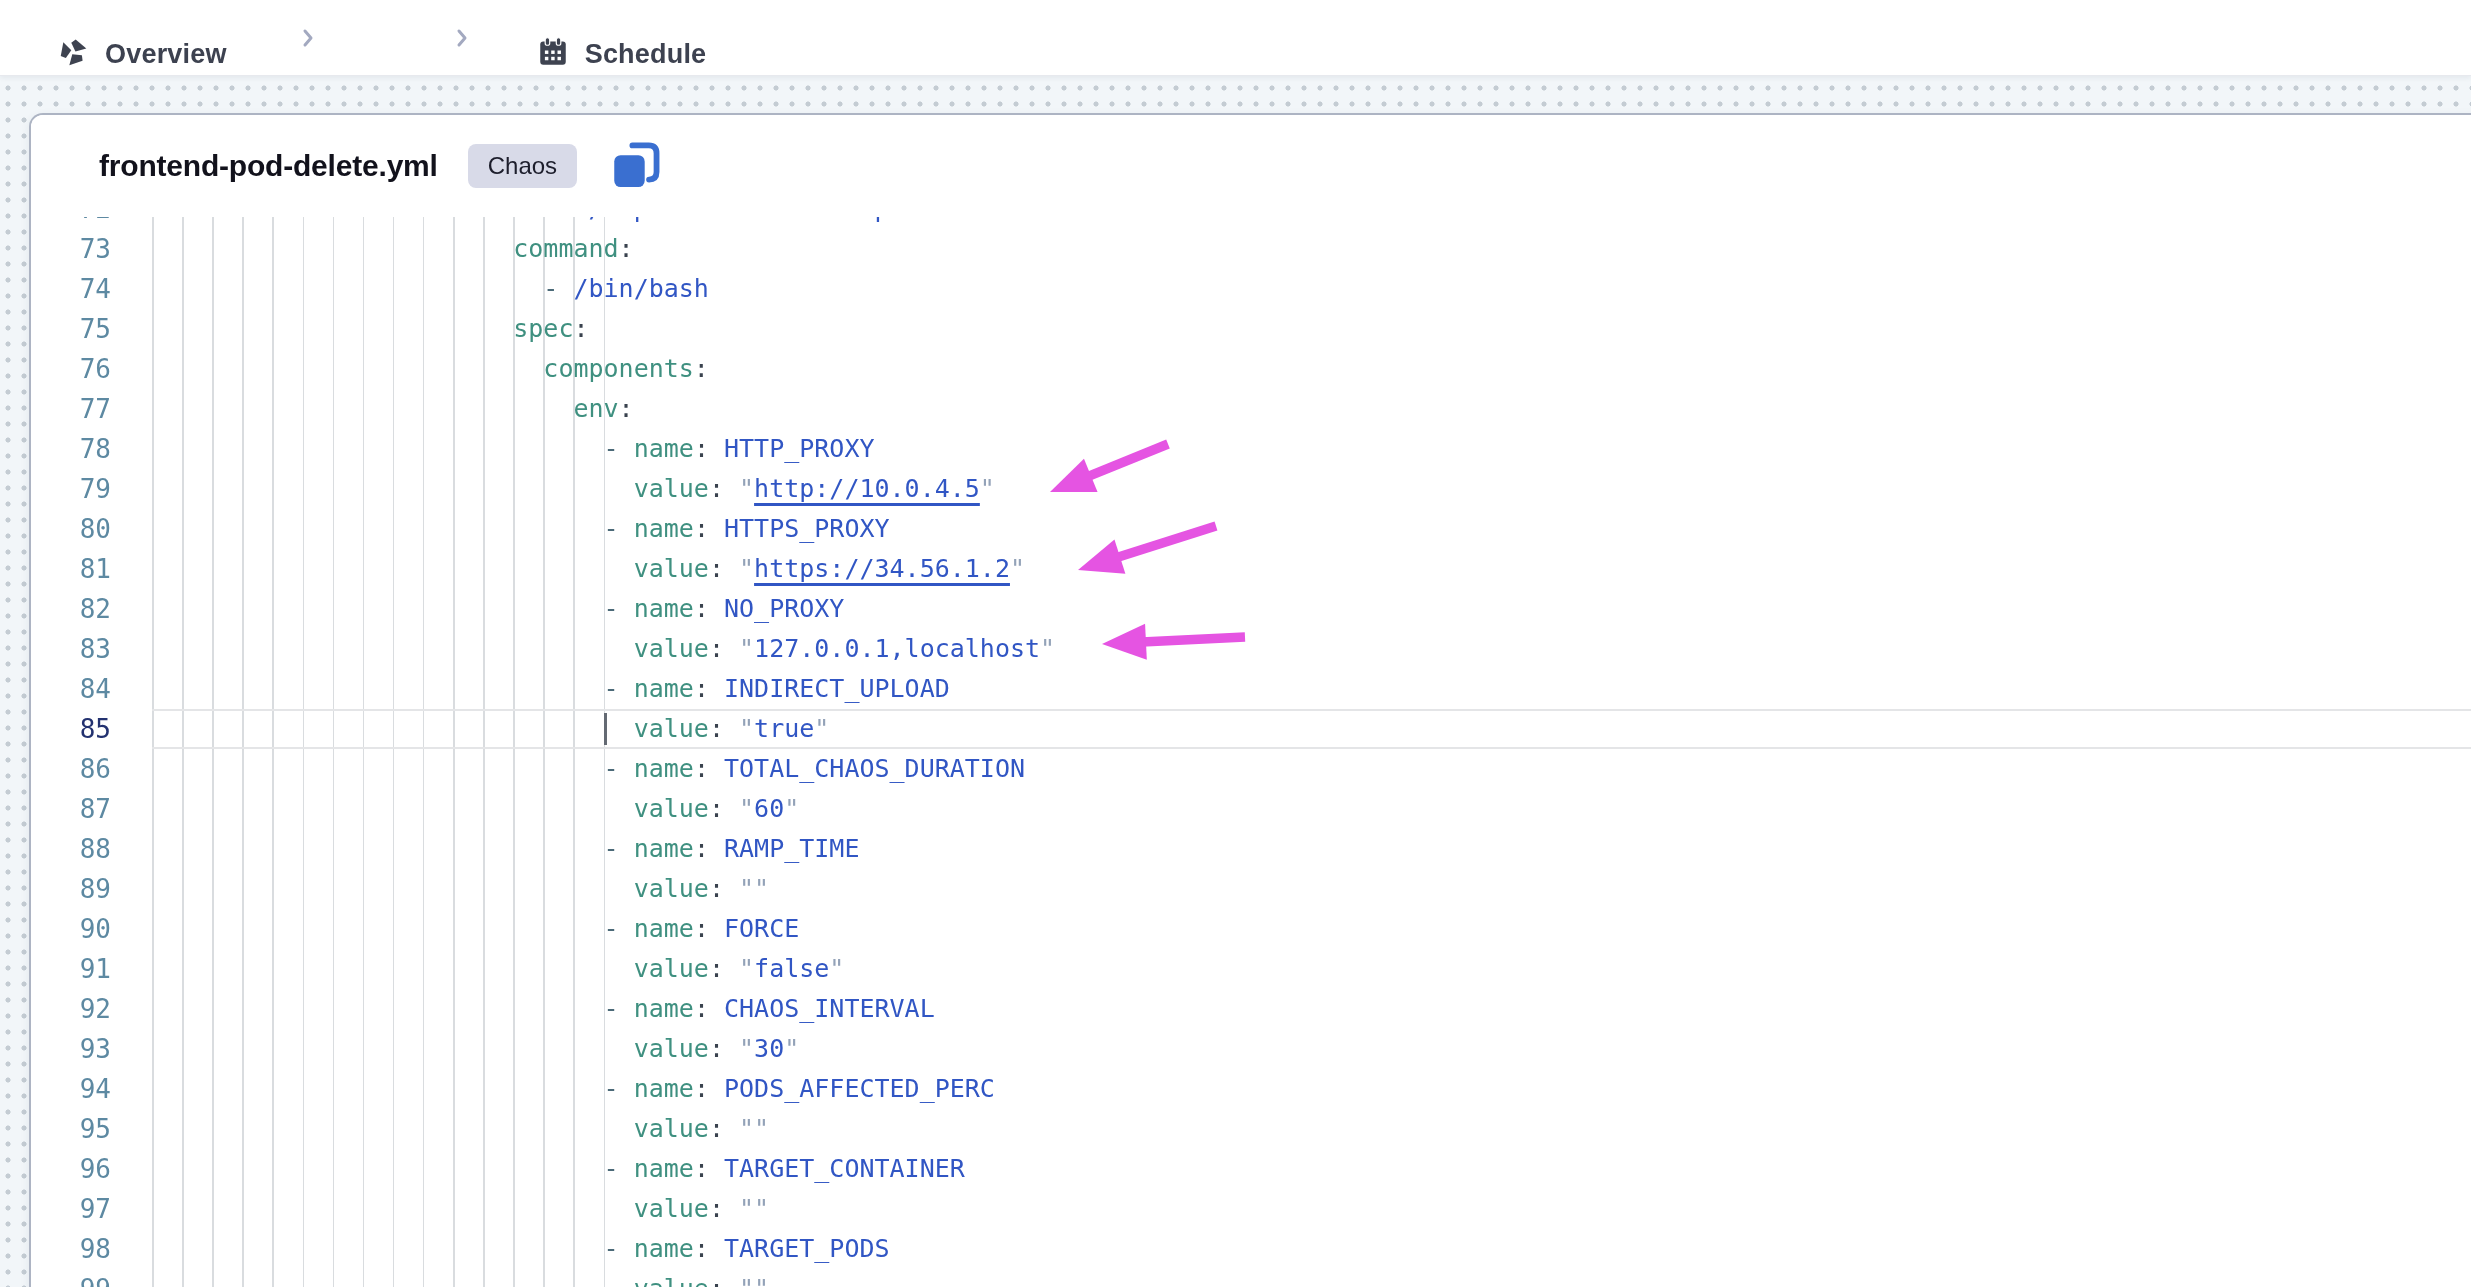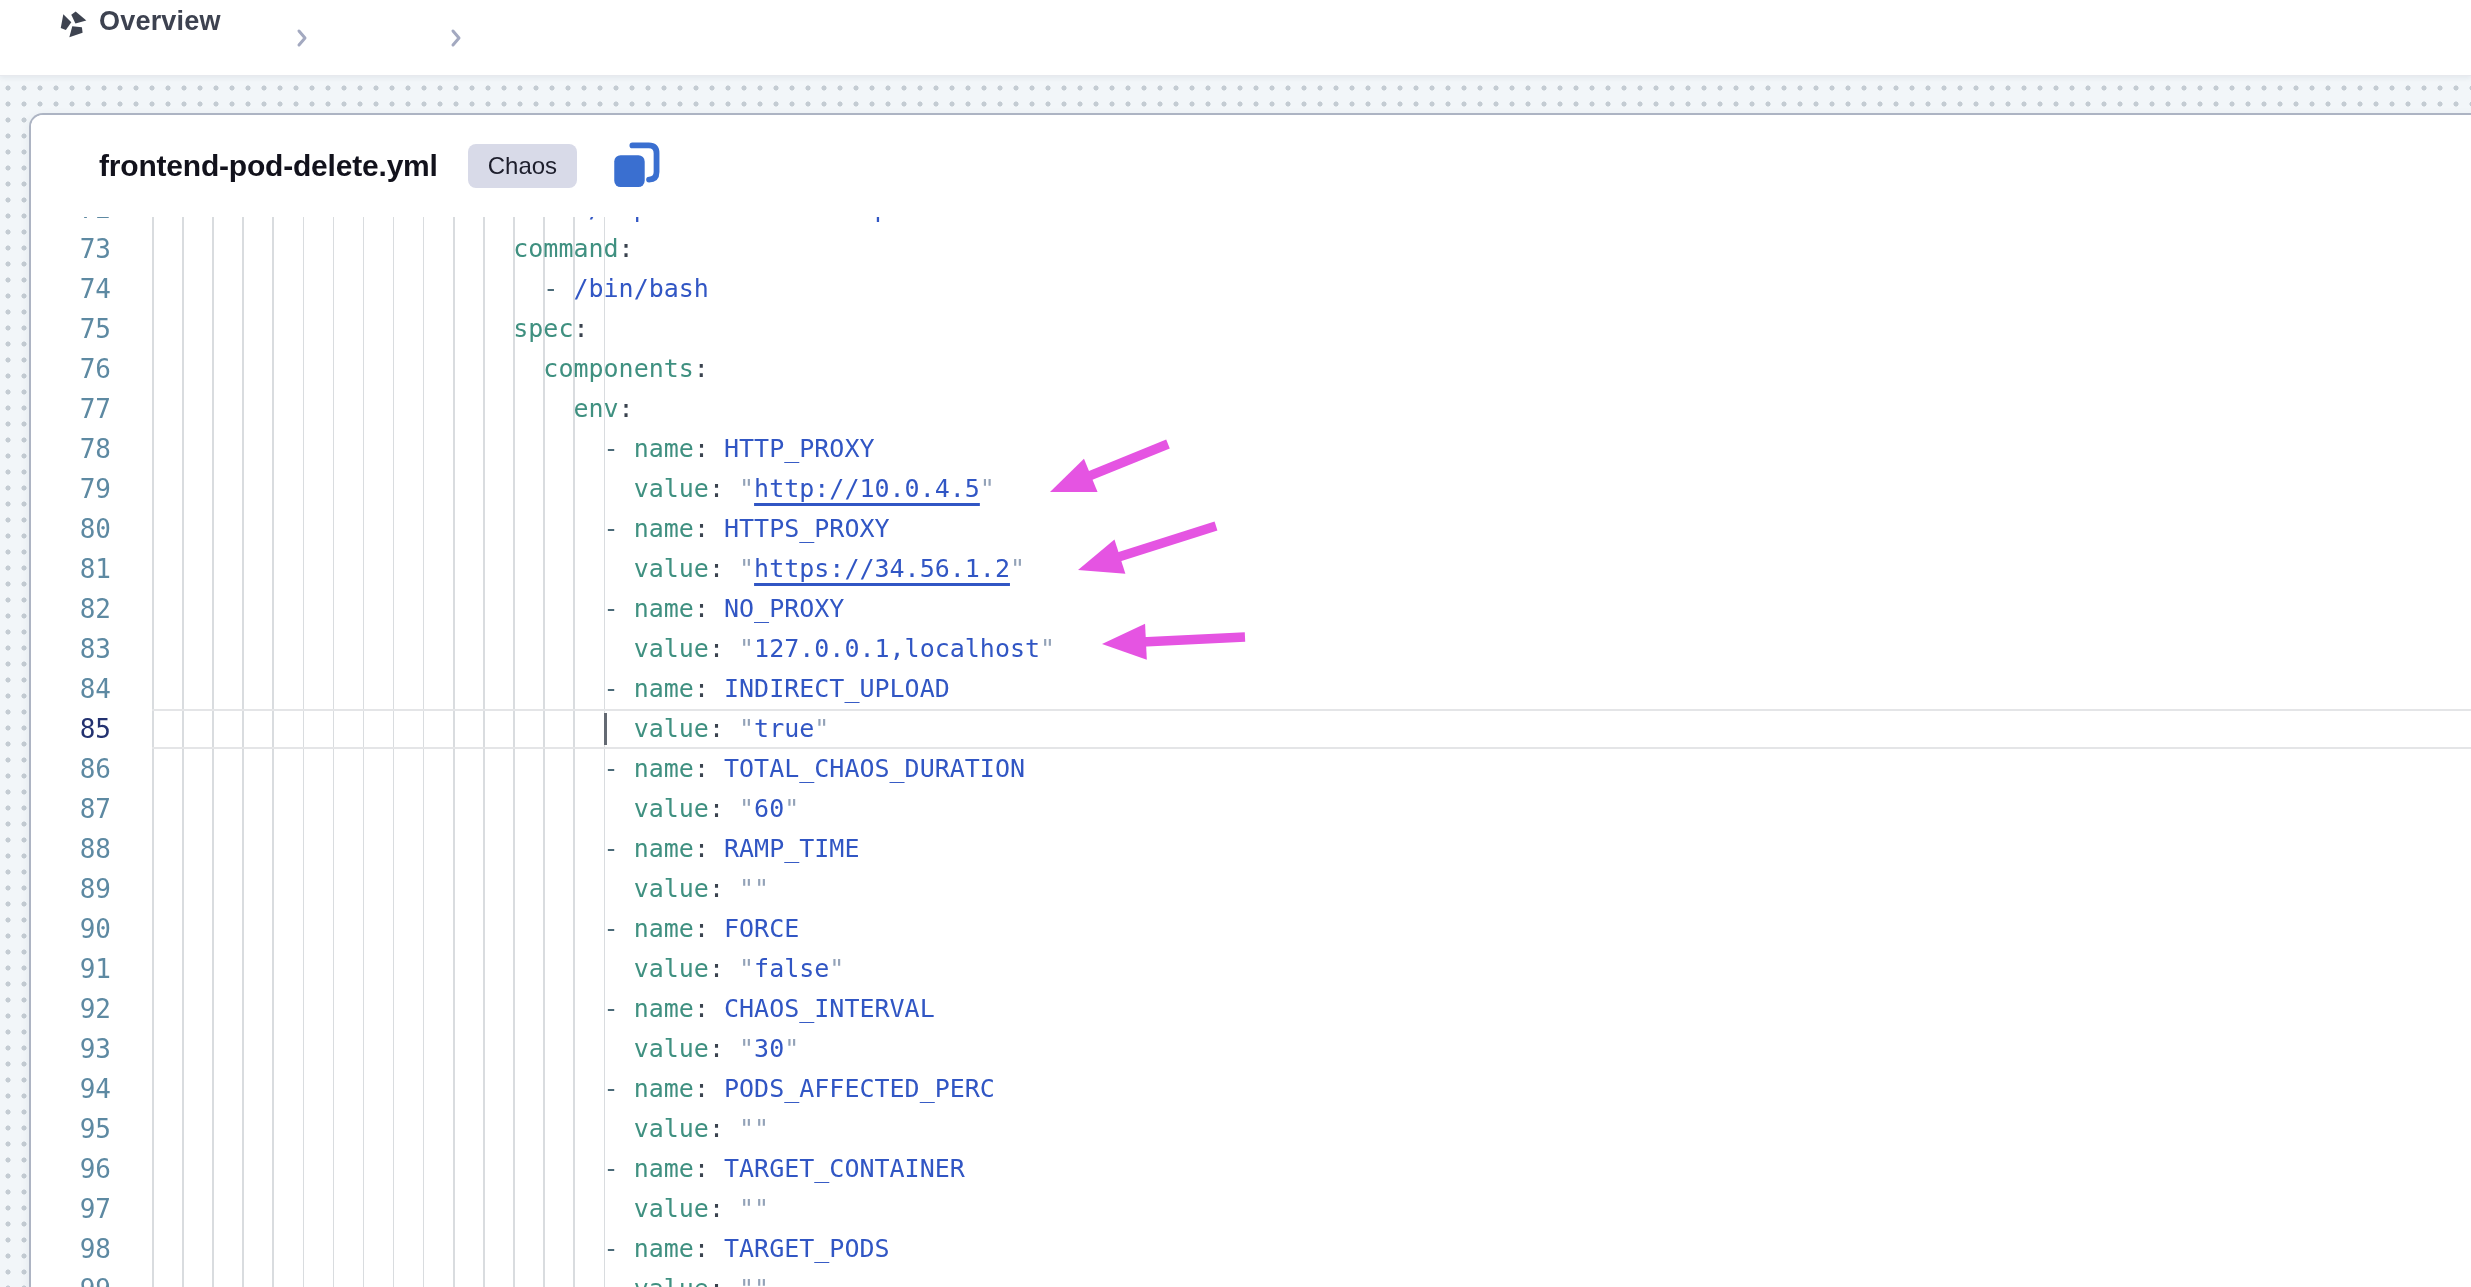--- a/index.html
+++ b/index.html
@@ -10,21 +10,21 @@
     background-image:radial-gradient(circle,#c4ccd3 2.2px,transparent 2.9px);
     background-size:16px 16px;
   }
 
   
   .topbar{
     position:absolute;top:0;left:0;right:0;height:75px;background:#ffffff;
     border-bottom:1px solid #e7e9ee;box-shadow:0 2px 5px rgba(30,40,70,.07);
     display:flex;align-items:center;padding-left:55px;z-index:40;
   }
-  .tab{display:flex;align-items:flex-start;gap:8px;height:64px;position:relative;cursor:pointer;}
+  .tab{display:flex;align-items:flex-end;gap:14px;height:64px;position:relative;cursor:pointer;}
   .tab .tlabel{font-size:27px;font-weight:600;color:#3d4250;letter-spacing:.2px;}
   .tab.active .tlabel{color:#2b3040;}
   .tab.active::after{
     content:"";position:absolute;left:-28px;right:-28px;bottom:0;height:7px;
     background:var(--accent);border-radius:5px 5px 0 0;
   }
   .tab svg{display:block;}
   .chev{margin:0 62px 0 70px;flex:0 0 auto;}
 
   
@@ -95,20 +95,36 @@
 
   <svg class="chev" width="22" height="22" viewBox="0 0 22 22">
     <path d="M8 4 L14 11 L8 18" fill="none" stroke="#a3a9c0" stroke-width="3" stroke-linecap="round" stroke-linejoin="round"></path>
   </svg>
 
 
   <svg class="chev" width="22" height="22" viewBox="0 0 22 22">
     <path d="M8 4 L14 11 L8 18" fill="none" stroke="#a3a9c0" stroke-width="3" stroke-linecap="round" stroke-linejoin="round"></path>
   </svg>
 
+  <div class="tab">
+    <svg width="36" height="36" viewBox="0 0 24 24">
+      <rect x="3.5" y="5" width="17" height="15.5" rx="2" fill="#3e4350"></rect>
+      <rect x="6.8" y="2.5" width="3" height="5" rx="1.4" fill="#3e4350" stroke="#ffffff" stroke-width="0.8"></rect>
+      <rect x="14.2" y="2.5" width="3" height="5" rx="1.4" fill="#3e4350" stroke="#ffffff" stroke-width="0.8"></rect>
+      <g fill="#ffffff">
+        <rect x="6.6" y="11" width="2.3" height="2.3"></rect>
+          <rect x="10.8" y="11" width="2.3" height="2.3"></rect>
+          <rect x="15" y="11" width="2.3" height="2.3"></rect>
+        <rect x="6.6" y="15.2" width="2.3" height="2.3"></rect>
+          <rect x="10.8" y="15.2" width="2.3" height="2.3"></rect>
+          <rect x="15" y="15.2" width="2.3" height="2.3"></rect>
+      </g>
+    </svg>
+    <span class="tlabel">Schedule</span>
+  </div>
 </div>
 
 <div class="card">
   <div class="card-header">
     <h1 class="file-title">frontend-pod-delete.yml</h1>
     <span class="badge">Chaos</span>
     <button class="copy-btn">
       <svg width="58" height="58" viewBox="0 0 24 24">
         <path d="M10.5 3.5 H17.3 Q20.5 3.5 20.5 6.7 V14.5 Q20.5 17.6 17.4 17.6" fill="none" stroke="#3a6fd0" stroke-width="2.4" stroke-linecap="round"></path>
         <rect x="3" y="7.5" width="12.6" height="13.2" rx="2.6" fill="#3a6fd0"></rect>

